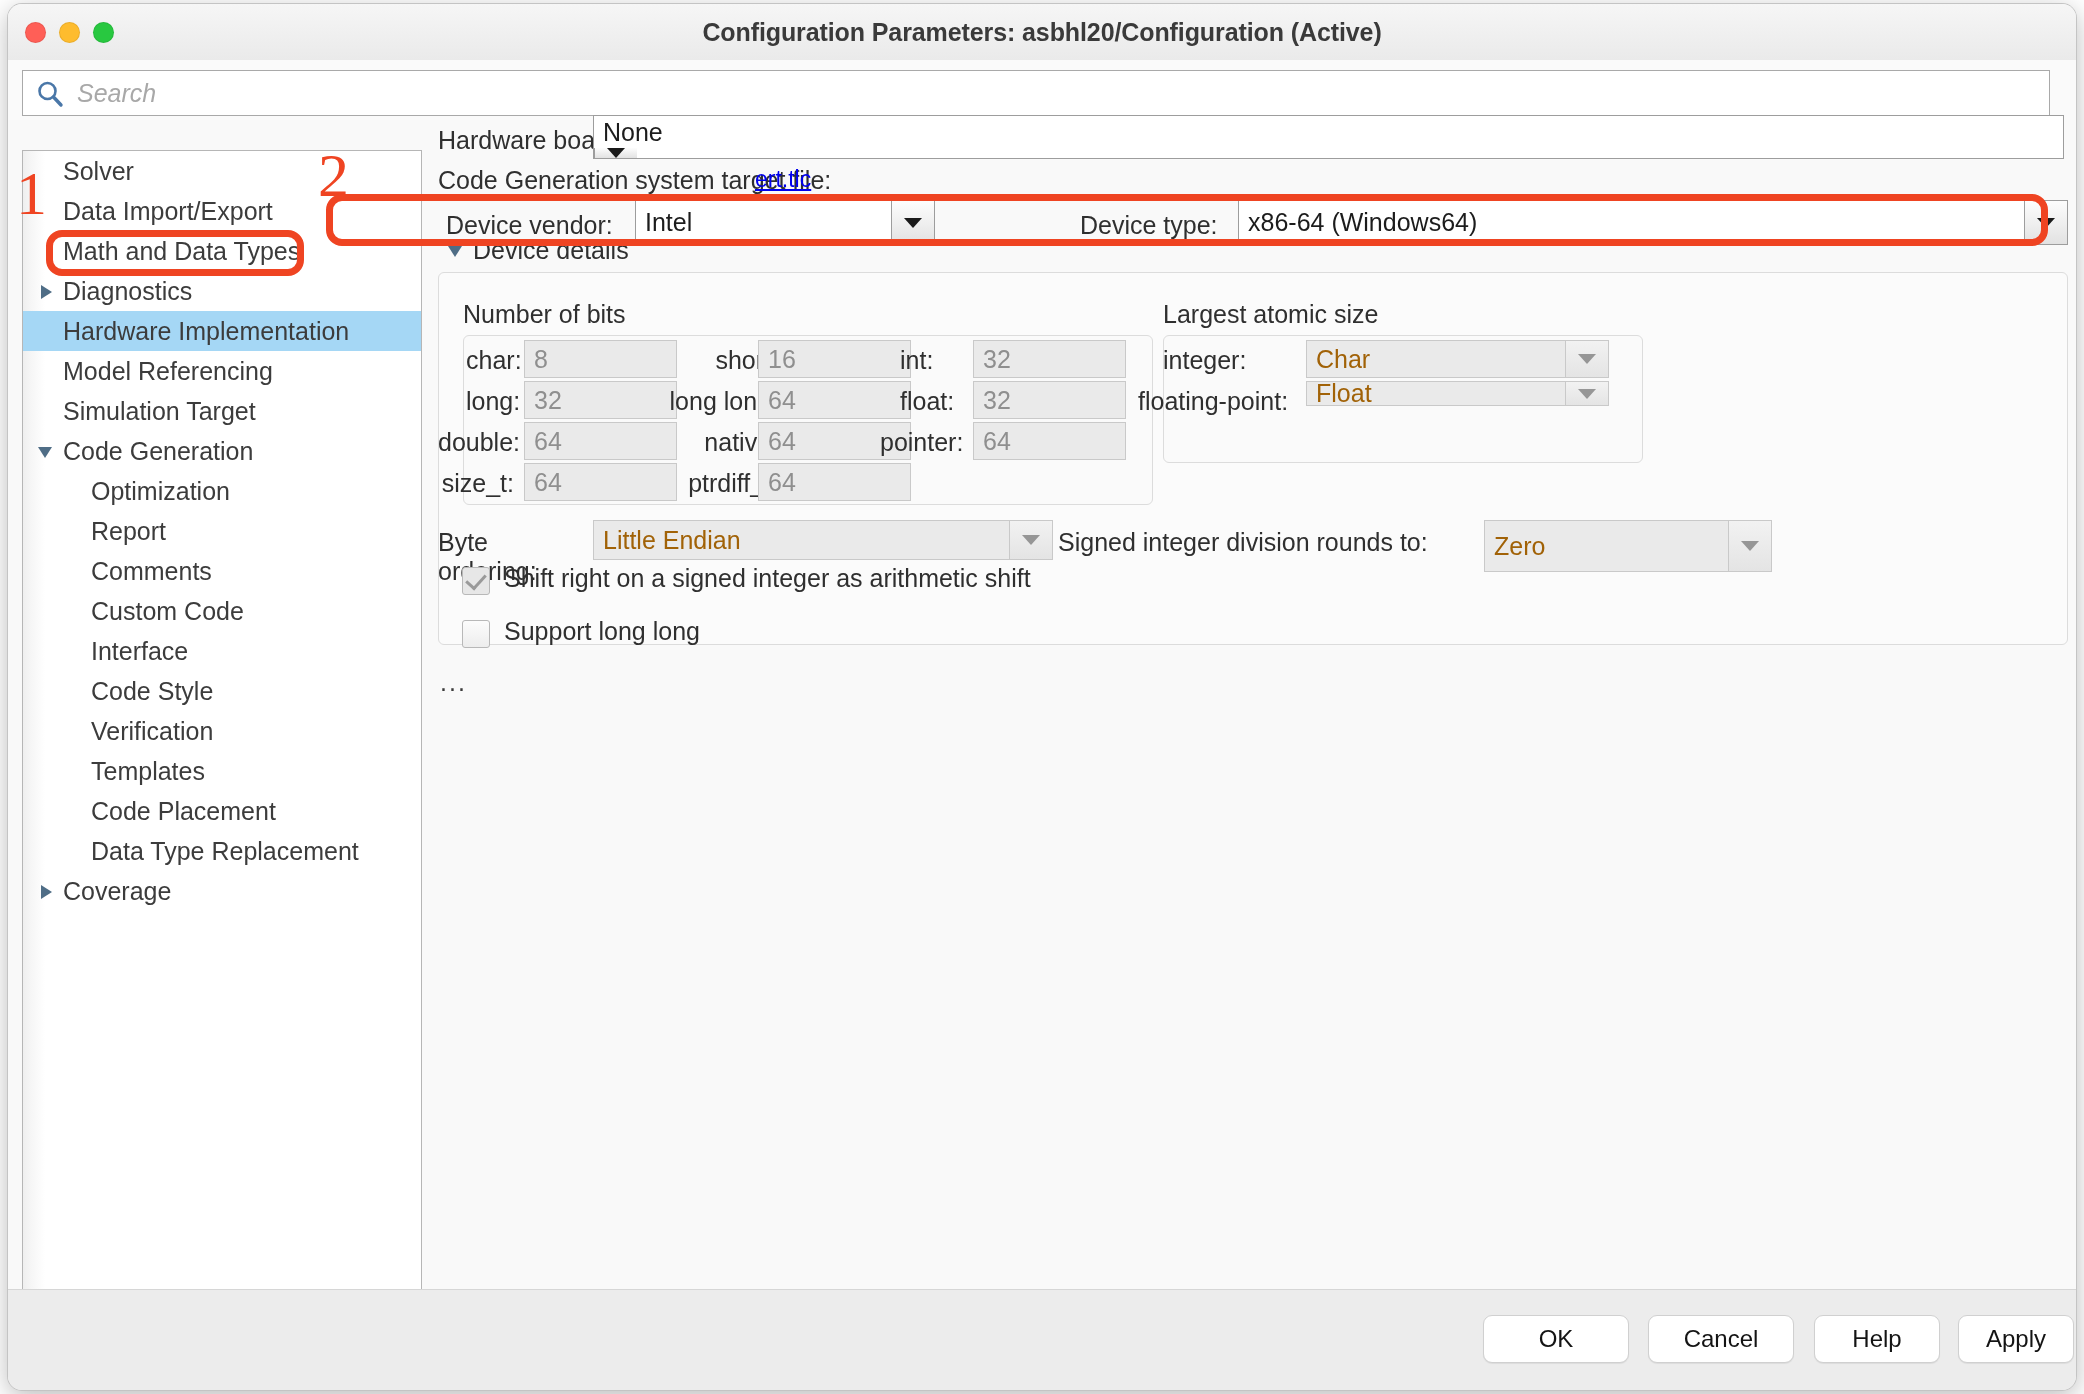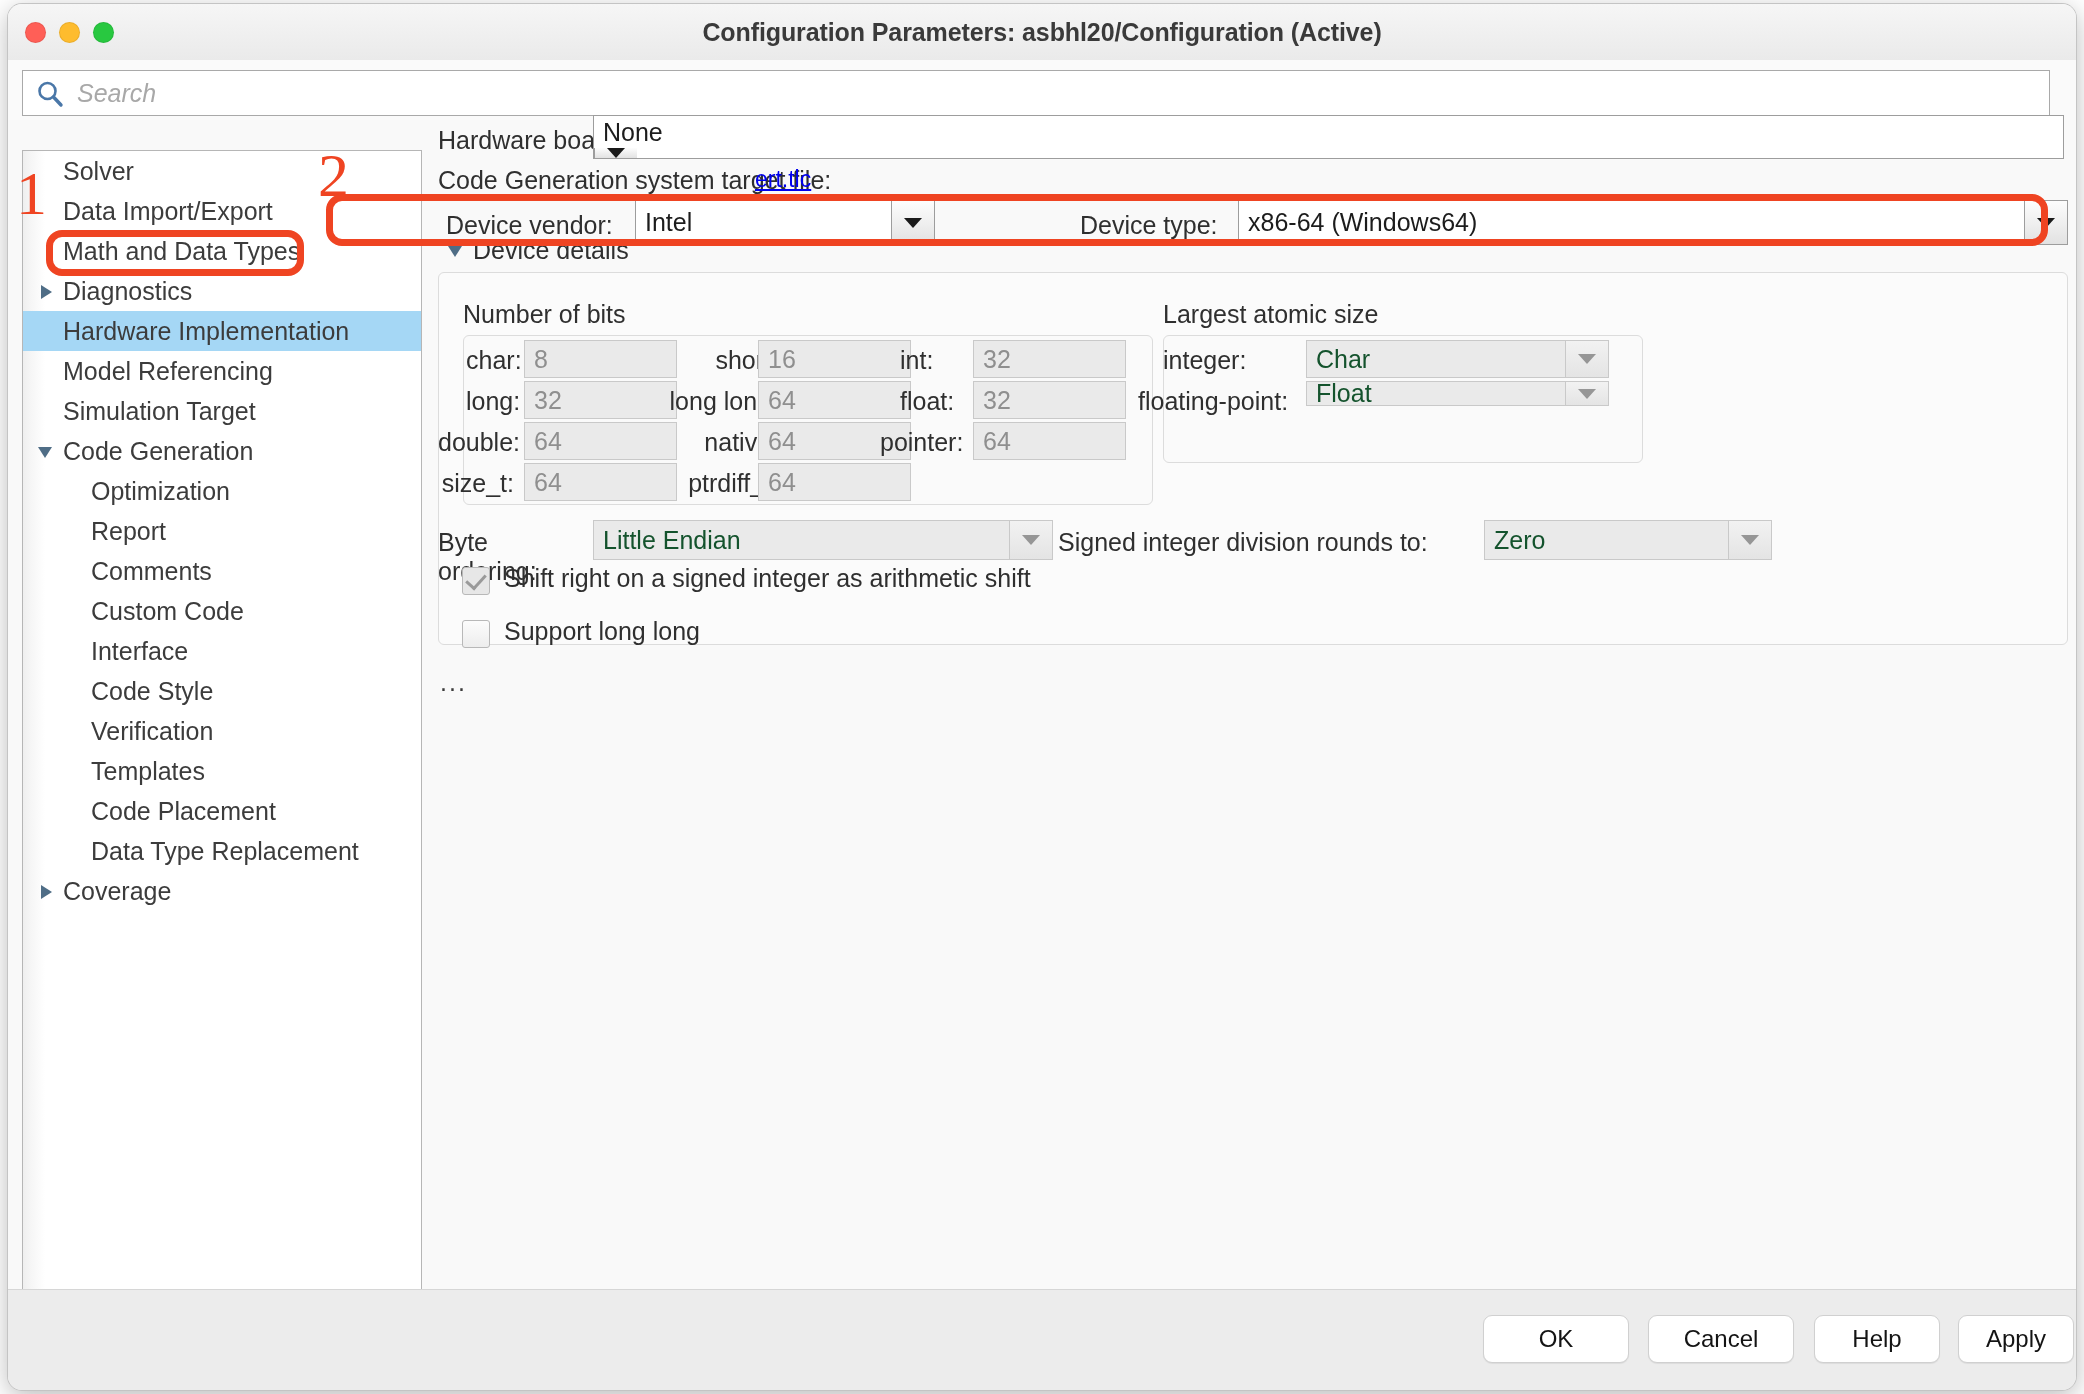--- a/index.html
+++ b/index.html
@@ -163,21 +163,21 @@
     border: 1px solid #9d9d9d;
     box-sizing: border-box;
   }
   .combo.disabled { background: #eaeaea; border-color: #c9c9c9; }
   .combo > .val {
     flex: 1;
     display: flex; align-items: center;
     padding-left: 9px;
     font-size: 25px; color: #1c1c1c;
   }
-  .combo.disabled > .val { color: #14532d; }
+  .combo.disabled > .val { color: #a16207; }
 
   a.link {
     color: #0000ee; text-decoration: underline;
     font-size: 23px;
   }
 
   
   .groupbox {
     position: absolute;
     border: 1px solid #dcdcdc;
@@ -411,21 +411,21 @@
 
       <div class="bits-label" style="left:0px; top:408px; width:150px; text-align:left;">Byte ordering:</div>
       <div class="combo disabled" style="position:absolute; left:155px; top:400px; width:460px; height:40px;">
         <div class="val">Little Endian</div>
         <div class="arrowbtn disabled">
             <div class="caret dim"></div>
           </div>
       </div>
 
       <div class="bits-label" style="left:620px; top:408px; width:420px; text-align:left;">Signed integer division rounds to:</div>
-      <div class="combo disabled" style="position:absolute; left:1046px; top:400px; width:288px; height:40px;">
+      <div class="combo disabled" style="position:absolute; left:1046px; top:400px; width:288px; height:52px;">
         <div class="val">Zero</div>
         <div class="arrowbtn disabled">
             <div class="caret dim"></div>
           </div>
       </div>
 
       <div class="checkbox checked" style="left:24px; top:447px;">
         <div class="checkmark"></div>
       </div>
       <div class="cb-label" style="left:66px; top:444px;">Shift right on a signed integer as arithmetic shift</div>

